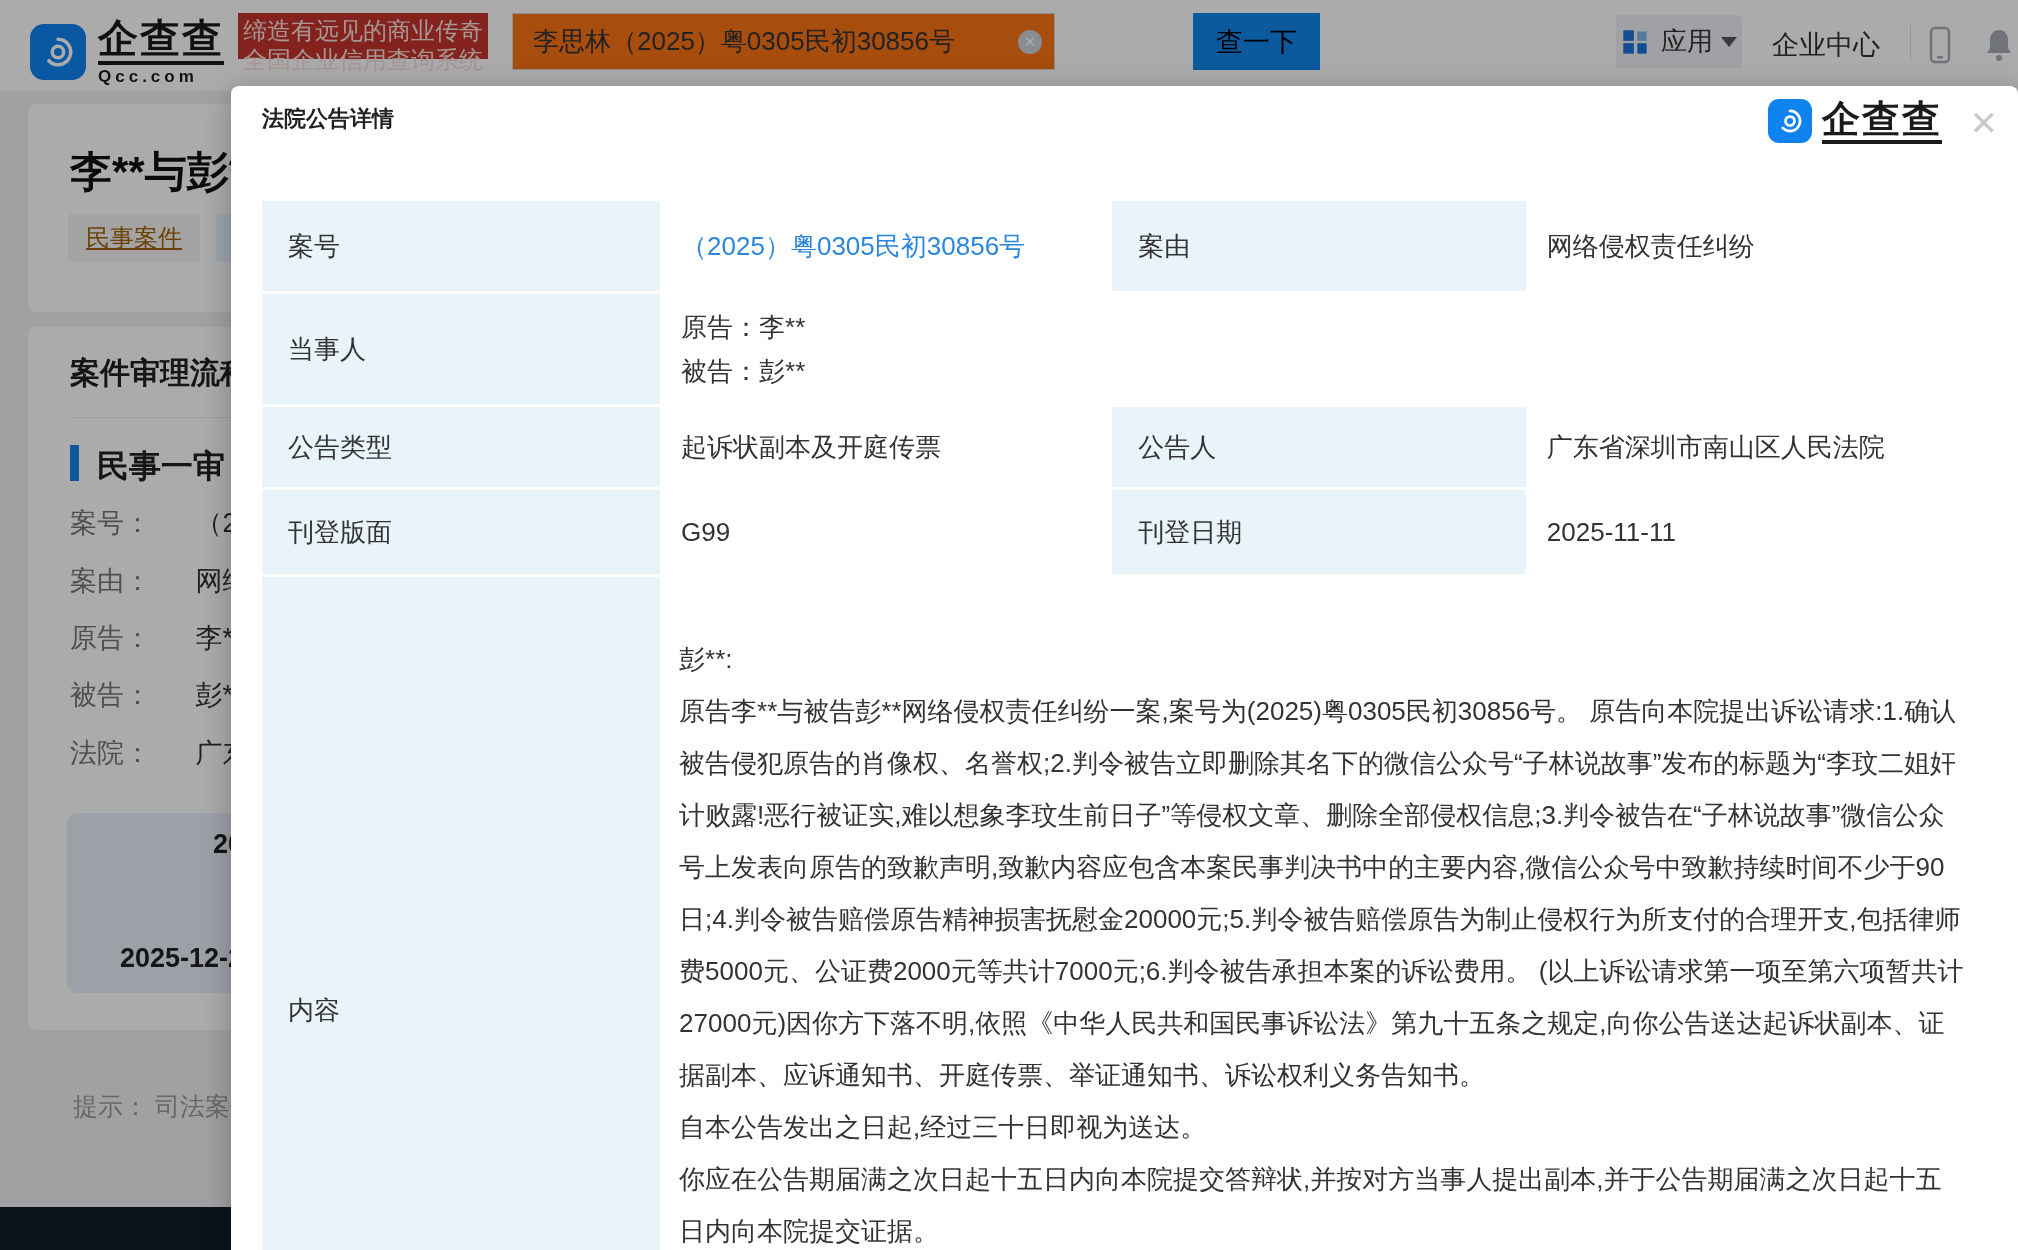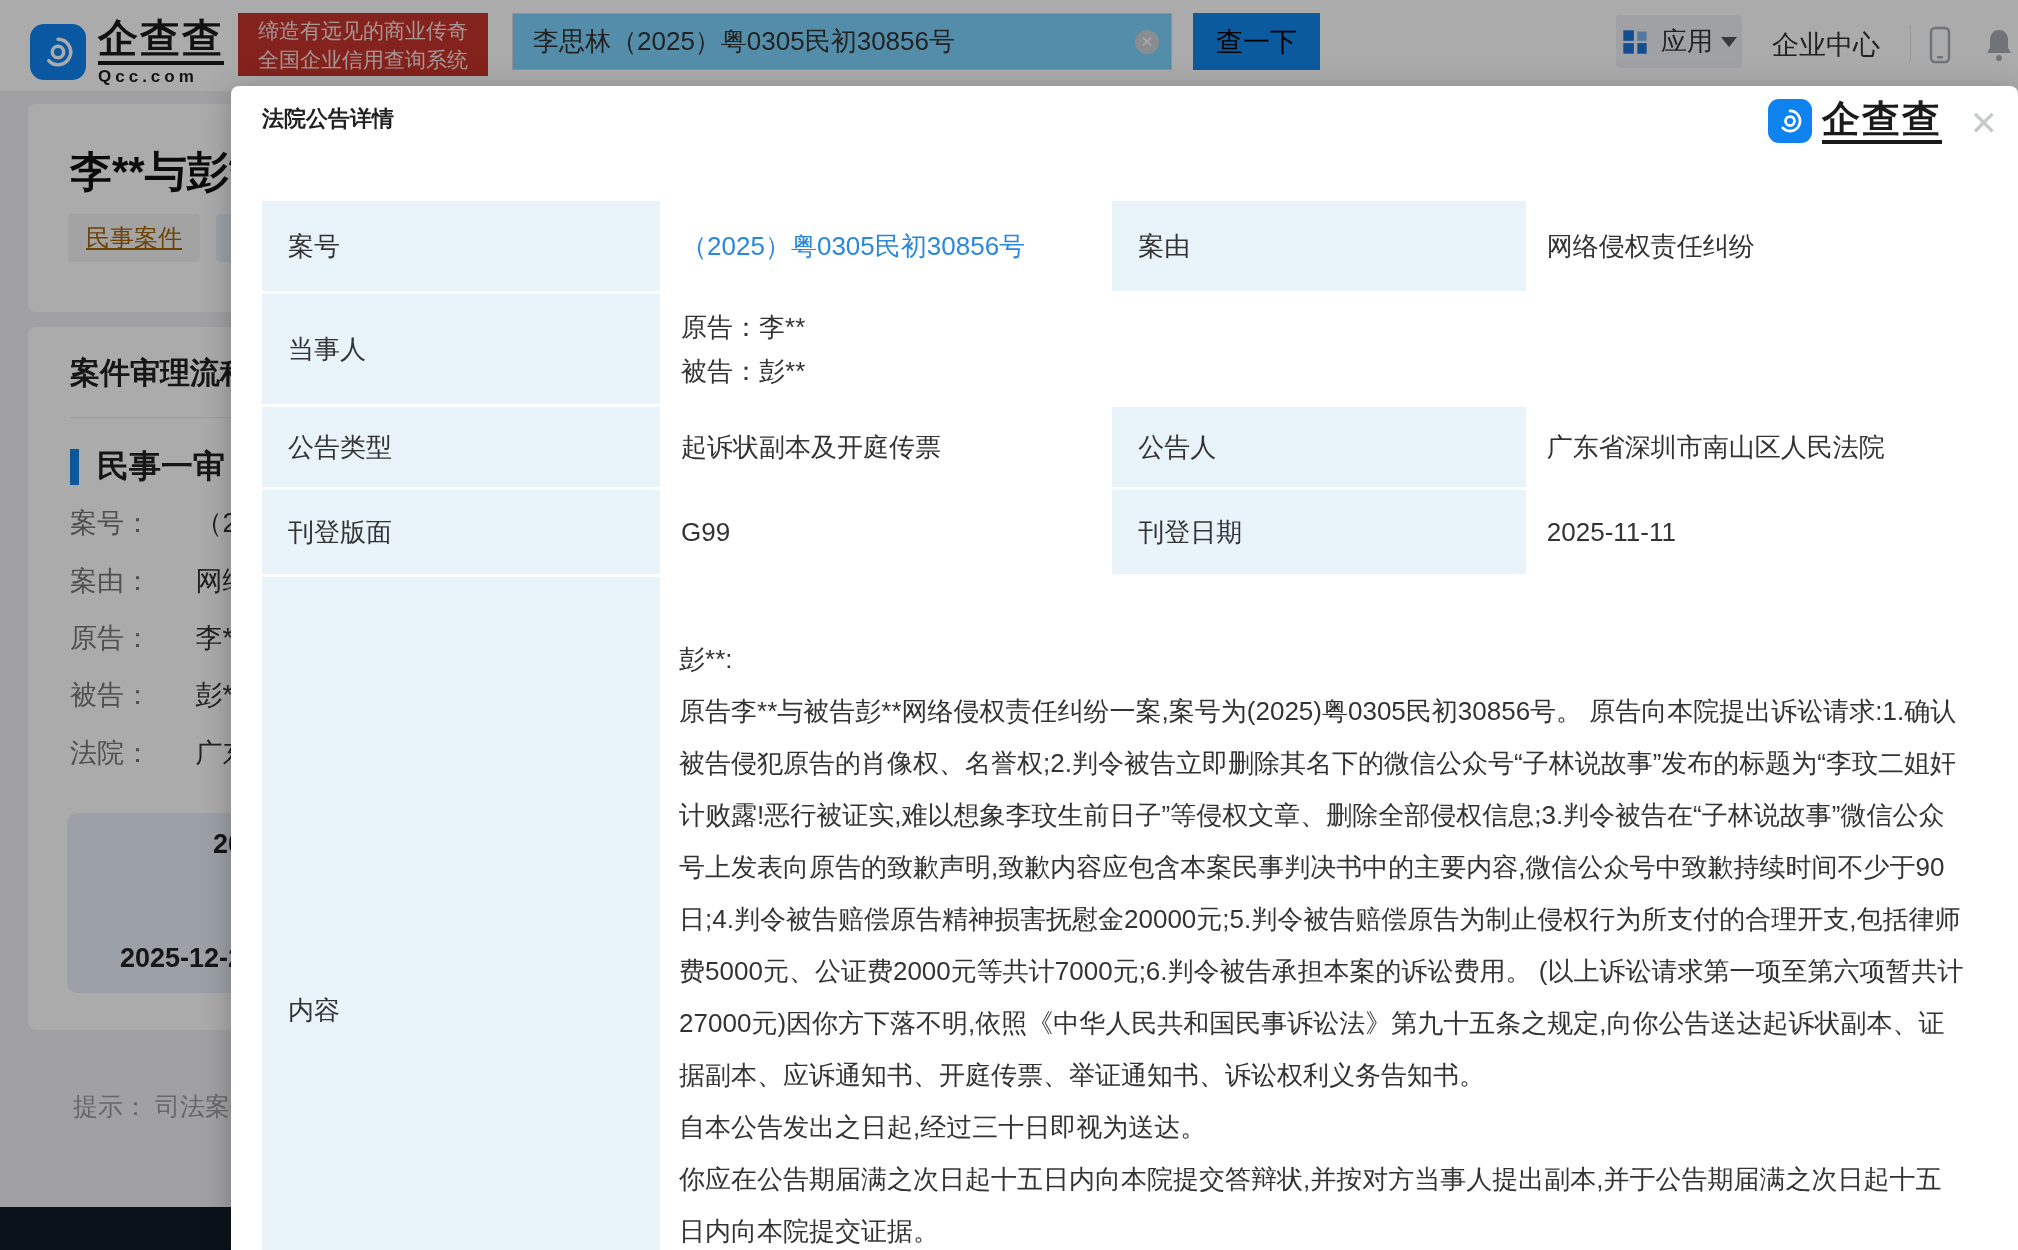--- a/index.html
+++ b/index.html
@@ -8,22 +8,22 @@
 
   
   .page { position:absolute; inset:0; z-index:1; }
 
   .topbar { position:absolute; left:0; top:0; width:2018px; height:91px; background:#ffffff; }
   .logo-wrap { position:absolute; left:30px; top:17px; display:flex; align-items:center; }
   .logo-icon { width:56px; height:56px; border-radius:14px; background:#0e83f0; display:flex; align-items:center; justify-content:center; }
   .logo-txtcol { margin-left:12px; display:flex; flex-direction:column; }
   .logo-cn { font-size:40px; font-weight:bold; color:#1a1a1a; line-height:42px; letter-spacing:2px; border-bottom:4px solid #1a1a1a; padding-bottom:2px; }
   .logo-en { font-size:17px; font-weight:bold; color:#1a1a1a; letter-spacing:4px; margin-top:2px; }
-  .slogan { position:absolute; left:238px; top:13px; width:250px; height:63px; background:#c5342c; color:#f7dedc; font-size:21px; line-height:29px; text-align:center; padding-top:3px; }
-  .search-box { position:absolute; left:512px; top:13px; width:660px; height:57px; background:#7dd3fc; border:1px solid #d9d9d9; display:flex; align-items:center; }
+  .slogan { position:absolute; left:238px; top:13px; width:250px; height:46px; background:#c5342c; color:#f7dedc; font-size:24px; line-height:29px; text-align:center; padding-top:3px; }
+  .search-box { position:absolute; left:512px; top:13px; width:543px; height:57px; background:#f97316; border:1px solid #d9d9d9; display:flex; align-items:center; }
   .search-input { flex:1; border:none; outline:none; font-size:26px; color:#333; padding-left:20px; font-family:inherit; background:transparent; }
   .clear-btn { width:24px; height:24px; border-radius:50%; background:#cdd2d8; color:#fff; font-size:15px; line-height:24px; text-align:center; margin-right:12px; cursor:pointer; }
   .search-btn { position:absolute; left:1193px; top:13px; width:127px; height:57px; background:#1386ec; color:#000000; font-size:27px; border:none; cursor:pointer; font-family:inherit; }
   .apps-box { position:absolute; left:1616px; top:15px; width:126px; height:53px; background:#eef1f5; border-radius:4px; display:flex; align-items:center; justify-content:center; cursor:pointer; }
   .apps-label { font-size:26px; color:#333; margin-left:12px; }
   .caret-down { width:0; height:0; border-left:8px solid transparent; border-right:8px solid transparent; border-top:10px solid #555; margin-left:8px; }
   .ent-center { position:absolute; left:1772px; top:27px; font-size:27px; color:#333; cursor:pointer; }
   .nav-divider { position:absolute; left:1910px; top:25px; width:1px; height:36px; background:#e0e0e0; }
   .phone-ic { position:absolute; left:1928px; top:26px; }
   .bell-ic { position:absolute; left:1983px; top:27px; }
@@ -31,21 +31,21 @@
   .card { position:absolute; background:#fff; border-radius:8px; }
   .card1 { left:28px; top:104px; width:1990px; height:208px; }
   .card2 { left:28px; top:327px; width:1990px; height:703px; }
   .case-title { position:absolute; left:42px; top:40px; font-size:42px; font-weight:bold; color:#111; }
   .tag-row { position:absolute; left:40px; top:110px; display:flex; }
   .tag { font-size:24px; padding:8px 18px; border-radius:4px; margin-right:16px; white-space:nowrap; }
   .tag-grey { background:#f3f3f4; color:#a16207;text-decoration:underline; }
   .tag-blue { background:#e9f4fe; color:#1584e4; }
   .flow-title { position:absolute; left:42px; top:26px; font-size:30px; font-weight:bold; color:#222; }
   .flow-divider { position:absolute; left:42px; top:90px; width:1900px; height:1px; background:#ececec; }
-  .stage-row { position:absolute; left:42px; top:118px; display:flex; align-items:center; }
+  .stage-row { position:absolute; left:42px; top:118px; display:flex; }
   .stage-bar { width:9px; height:36px; background:#1584e4; margin-right:18px; }
   .stage-name { font-size:32px; font-weight:bold; color:#222; }
   .bg-field { position:absolute; left:42px; font-size:27px; white-space:nowrap; }
   .bg-field .lbl { color:#777; display:inline-block; width:118px; }
   .bg-field .val { color:#333; }
   .timeline-box { position:absolute; left:39px; top:486px; width:600px; height:180px; background:#e9f1f9; border-radius:10px; }
   .tl-date1 { position:absolute; left:146px; top:16px; font-size:27px; font-weight:bold; color:#222; white-space:nowrap; }
   .tl-date2 { position:absolute; left:53px; top:130px; font-size:27px; font-weight:bold; color:#222; white-space:nowrap; }
   .hint-text { position:absolute; left:34px; top:1090px; font-size:25px; color:#9a9a9a; white-space:nowrap;margin-left:39px; }
   .footer { position:absolute; left:0; top:1207px; width:2018px; height:43px; background:#101b29; }

